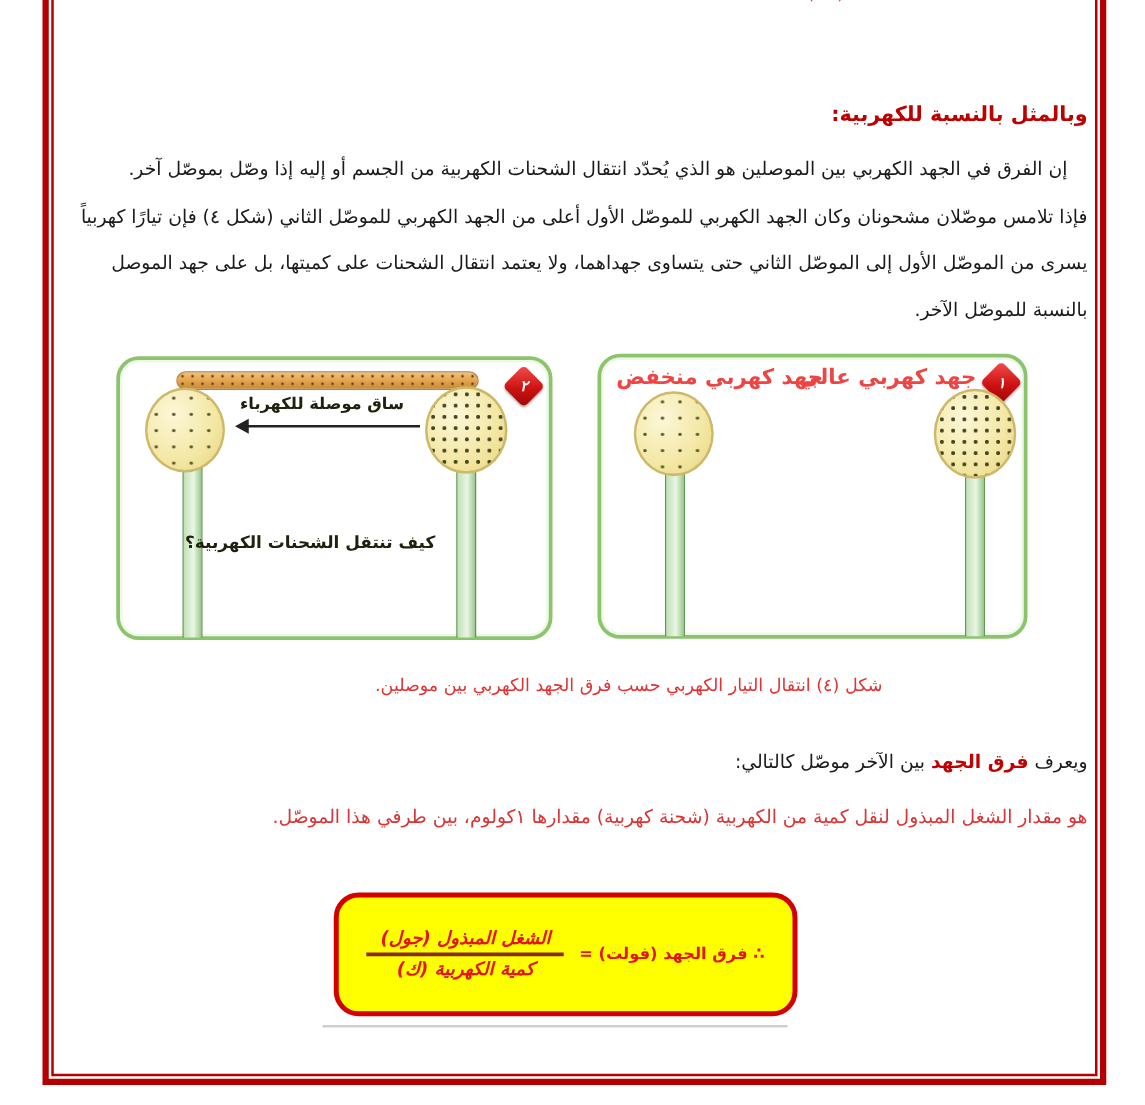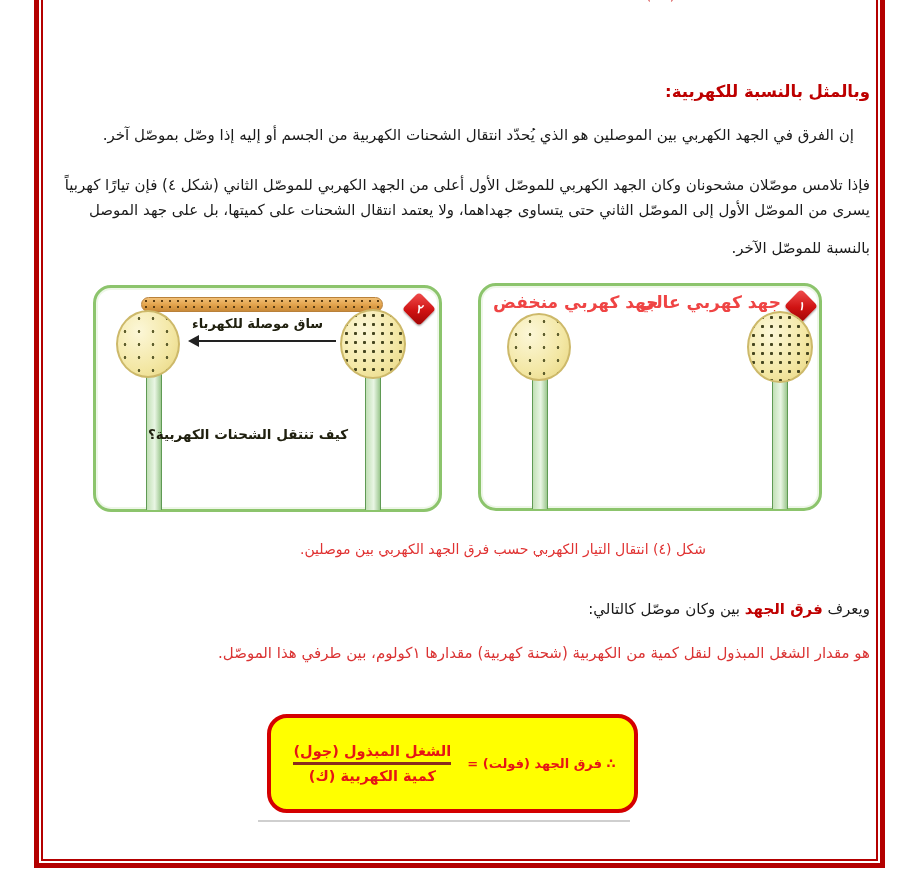--- a/index.html
+++ b/index.html
@@ -29,21 +29,21 @@
   
   .heading {
     position:absolute; right:46px; top:82px;
     color:#bd0000; font-weight:bold; font-size:16.5px; white-space:nowrap;
   }
   .para-line {
     position:absolute; right:46px; color:#1a1a1a; font-size:15px;
     white-space:nowrap;
   }
   .para-line.l1 { top:126px; padding-right:16px;margin-left:34px; }
-  .para-line.l2 { top:164px;margin-top:12px; }
+  .para-line.l2 { top:164px; }
   .para-line.l3 { top:201px; }
   .para-line.l4 { top:239px; }
   
   .panel {
     position:absolute; background:#ffffff; border:3px solid #8cc46c;
     border-radius:18px; box-shadow: inset 0 0 0 2px #eef7e8;
   }
   .panel1 { left:478px; top:283px; width:344px; height:228px; }
   .panel2 { left:93px;  top:285px; width:349px; height:227px; }
   .panel-label {
@@ -126,21 +126,21 @@
   
   .formula-box {
     position:absolute; left:267px; top:714px; width:371px; height:99px;
     background:#ffff00; border:4px solid #d40000; border-radius:20px;
     display:flex; align-items:center; justify-content:center; gap:12px;
     color:#e51515; font-weight:bold; direction:rtl;
     padding:0 14px;
   }
   .formula-lhs { font-size:13px; white-space:nowrap; }
   .fraction { display:flex; flex-direction:column; align-items:center; }
-  .fraction .num, .fraction .den { font-size:14.5px; white-space:nowrap; padding:2px 4px; }
+  .fraction .num, .fraction .den { font-size:14.5px; white-space:nowrap; padding:2px 4px;font-style:italic; }
   .fraction .bar { width:158px; height:3px; background:#8a2b1e; margin:1px 0; }
   .box-shadow-line {
     position:absolute; left:258px; top:820px; width:372px; height:2px;
     background:#cfcfcf;
   }
 </style>
 </head>
 <body>
 
 <div class="page">
@@ -182,21 +182,21 @@
     <div class="sphere dense" style="left:244px; top:21px; width:66px; height:70px;"></div>
     <div class="sphere sparse" style="left:20px;  top:22px; width:64px; height:68px;"></div>
     <div class="rod-label">ساق موصلة للكهرباء</div>
     <div class="arrow"></div>
     <div class="question">كيف تنتقل الشحنات الكهربية؟</div>
   </div>
 
   <div class="caption">شكل (٤) انتقال التيار الكهربي حسب فرق الجهد الكهربي بين موصلين.</div>
 
   <div class="intro-line">
-    <span>ويعرف </span><span class="term">فرق الجهد</span><span> بين وكان موصّل كالتالي:</span>
+    <span>ويعرف </span><span class="term">فرق الجهد</span><span> بين الآخر موصّل كالتالي:</span>
   </div>
 
   <div class="red-def">هو مقدار الشغل المبذول لنقل كمية من الكهربية (شحنة كهربية) مقدارها ١كولوم، بين طرفي هذا الموصّل.</div>
 
   <div class="formula-box">
     <div class="formula-lhs">∴ فرق الجهد (فولت) =</div>
     <div class="fraction">
       <div class="num">الشغل المبذول (جول)</div>
       <div class="bar"></div>
       <div class="den">كمية الكهربية (ك)</div>

